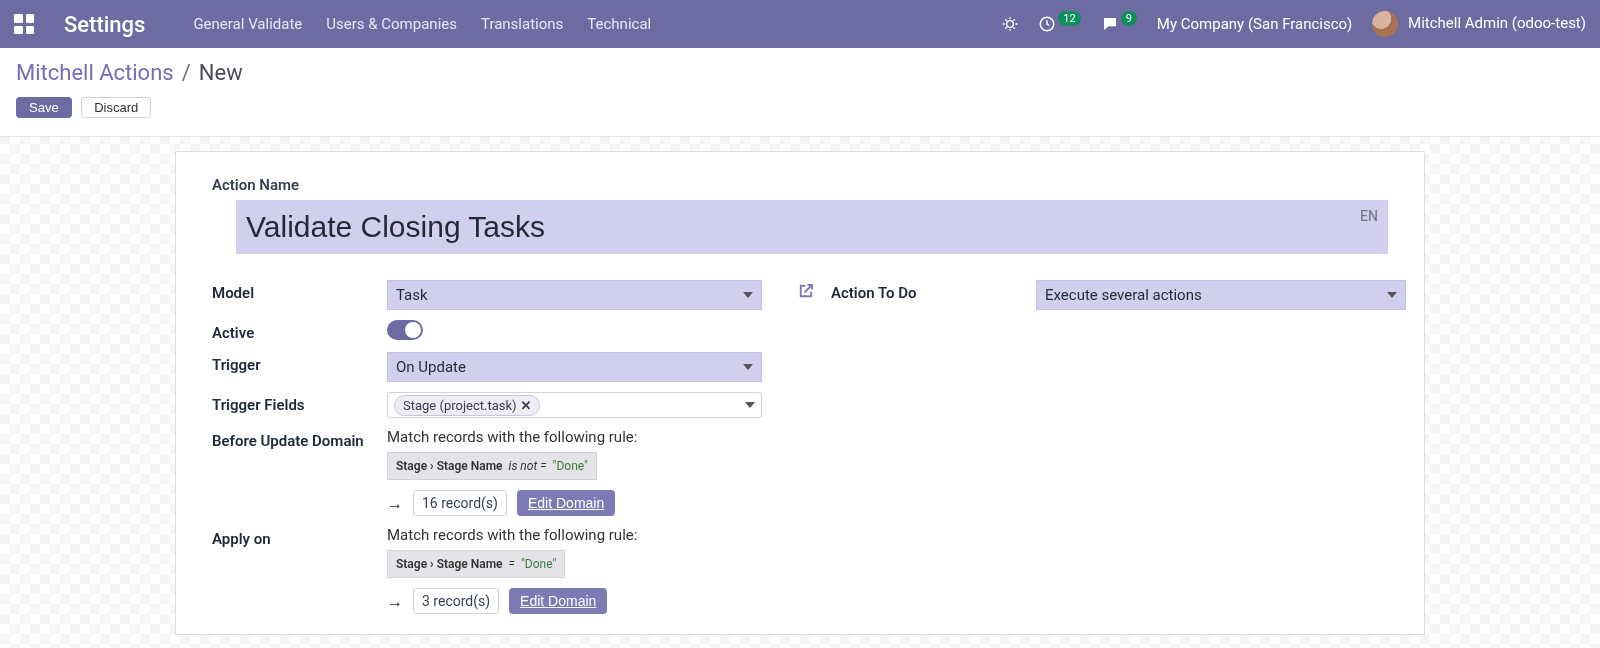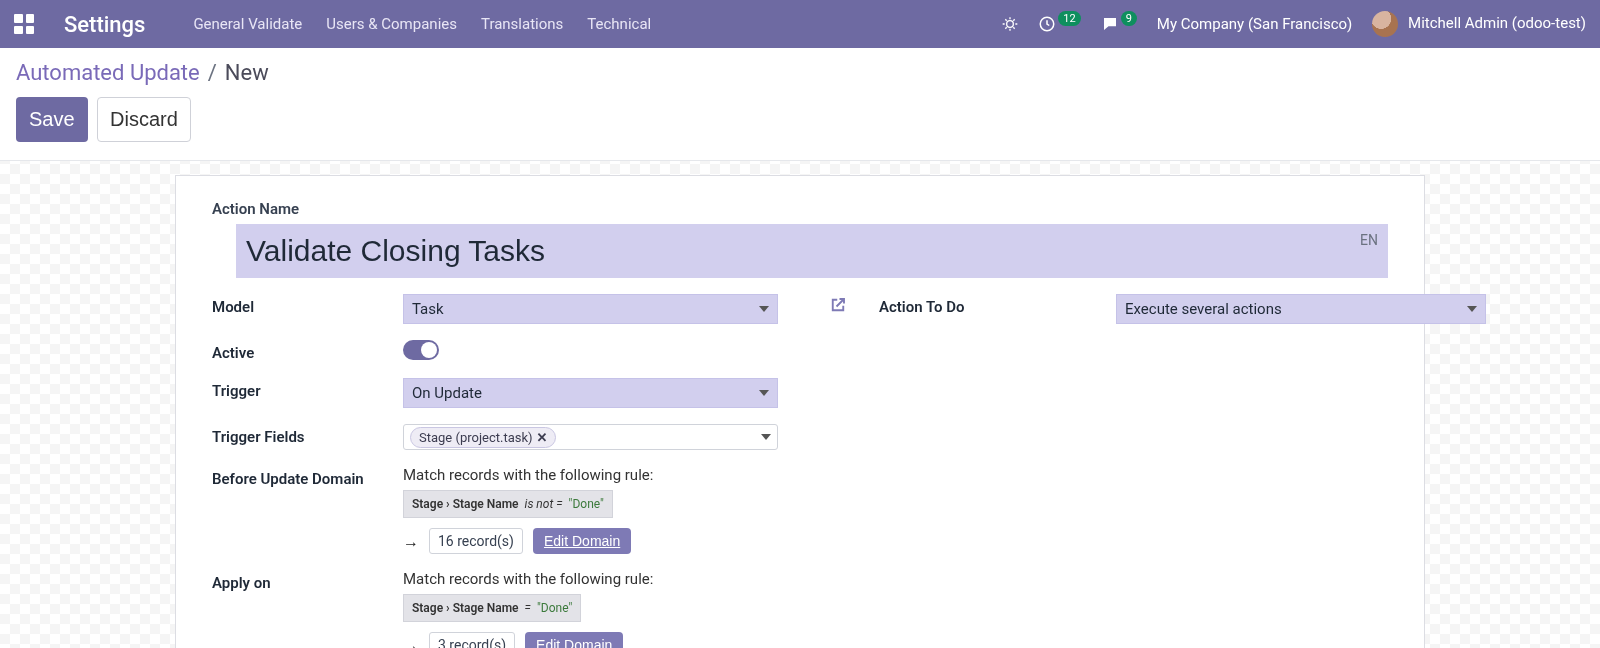--- a/index.html
+++ b/index.html
@@ -36,21 +36,21 @@
 .navbar-right { margin-left: auto; display: flex; align-items: center; gap: 20px; font-size: 15px; }
 .navbar-chip { display: inline-flex; align-items: center; position: relative; cursor: pointer; }
 .badge { background:#0e8f5e; color:#fff; font-size:11px; padding:1px 5px; border-radius:8px; margin-left:2px; position:relative; top:-6px; }
 .avatar { width:26px; height:26px; border-radius:50%; background: radial-gradient(circle at 35% 30%, #d8b4a0 0 40%, #a87350 41% 100%); display:inline-block; margin-right:6px; vertical-align:middle;}
 
 .control-bar { background:#fff; padding: 12px 16px 18px; border-bottom:1px solid #e5e7eb;}
 .breadcrumb { font-size: 22px; display:flex; gap:8px; align-items:baseline; margin-bottom:12px;}
 .breadcrumb .link { color:#7a6ab8; cursor:pointer; }
 .breadcrumb .sep { color:#6b7280; }
 .breadcrumb .current { color:#4b4b5a; }
-.btn { display:inline-block; padding:10px 12px; font-size:20px; border-radius:4px; cursor:pointer; border:1px solid transparent; }
+.btn { display:inline-block; padding:2px 12px; font-size:13px; border-radius:4px; cursor:pointer; border:1px solid transparent; }
 .btn-primary { background:#6e6aa2; color:#fff; }
 .btn-secondary { background:#fff; color:#333; border-color:#cfd1d8; }
 .btn-sm { font-size:14px; padding:4px 10px; }
 .btn-purple { background:#7e7ab5; color:#fff;text-decoration:underline; }
 
 .card {
   width: 1250px;
   background:#fff;
   margin: 14px auto 0;
   border:1px solid #dcdde3;
@@ -68,22 +68,21 @@
 }
 .lang-badge {
   position:absolute; right:10px; top:8px;
   color:#6b7280; font-size:14px; cursor:pointer;
 }
 .form-grid {
   display:grid;
   grid-template-columns: 175px 400px 44px 160px 45px 380px;
   column-gap: 0; row-gap: 10px;
   align-items:start;
-  margin-top: 16px;
-  gap: 16px;
+  margin-top: 26px;
 }
 .flabel { font-weight:600; color:#1f2937; font-size:15px; padding-top:4px; }
 .selectish {
   width:375px; height:30px;
   background:#d2cfee;
   border:1px solid #c5c2e8;
   display:flex; align-items:center; justify-content:space-between;
   padding:0 8px; font-size:15px; color:#1f2937; cursor:pointer;
 }
 .caret { width:0; height:0; border-left:5px solid transparent; border-right:5px solid transparent; border-top:6px solid #555; }
@@ -155,21 +154,21 @@
     <span>My Company (San Francisco)</span>
     <span>
       <span class="avatar"></span>
       <span>Mitchell Admin (odoo-test)</span>
     </span>
   </div>
 </div>
 
 <div class="control-bar">
   <div class="breadcrumb">
-    <span class="link">Automated Update</span>
+    <span class="link">Mitchell Actions</span>
     <span class="sep">/</span>
     <span class="current">New</span>
   </div>
   <button class="btn btn-primary">Save</button>
   <button class="btn btn-secondary" style="margin-left:6px;">Discard</button>
 </div>
 
 <div class="card">
 
   <div class="sheet-header">

